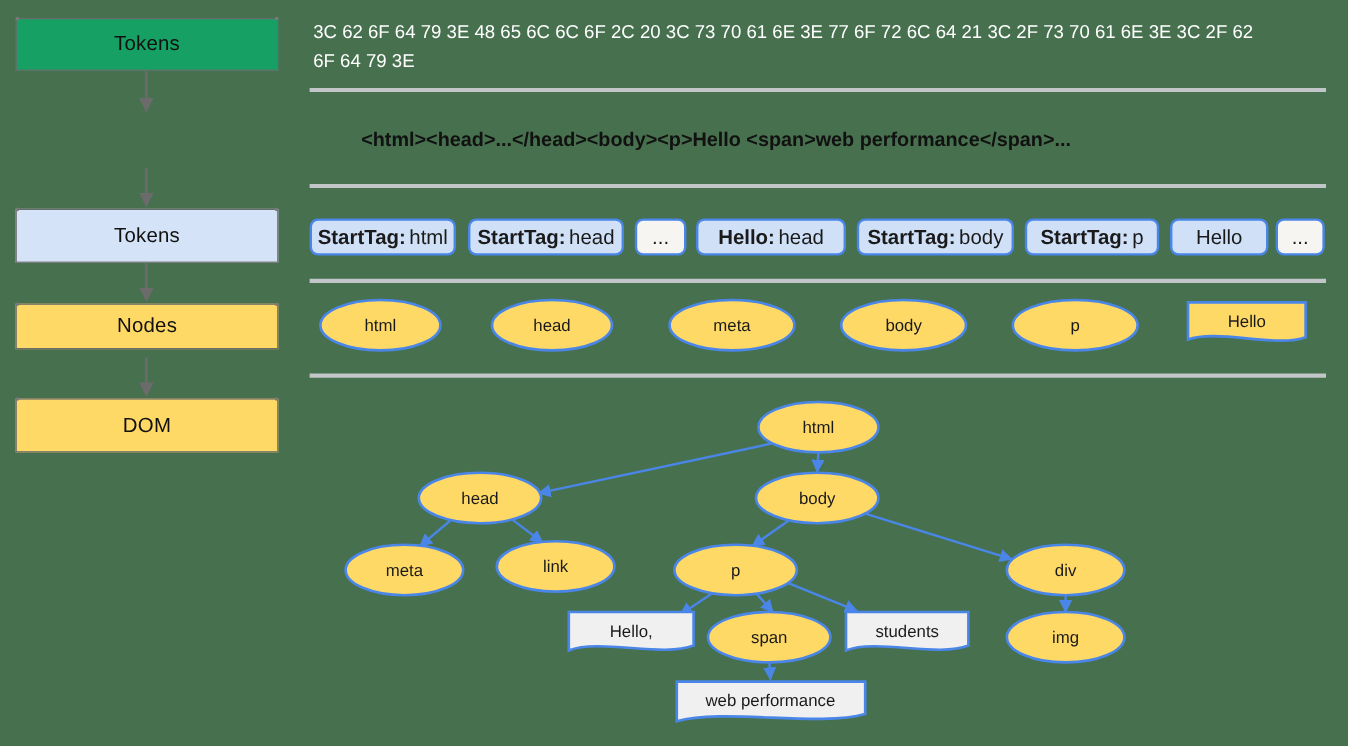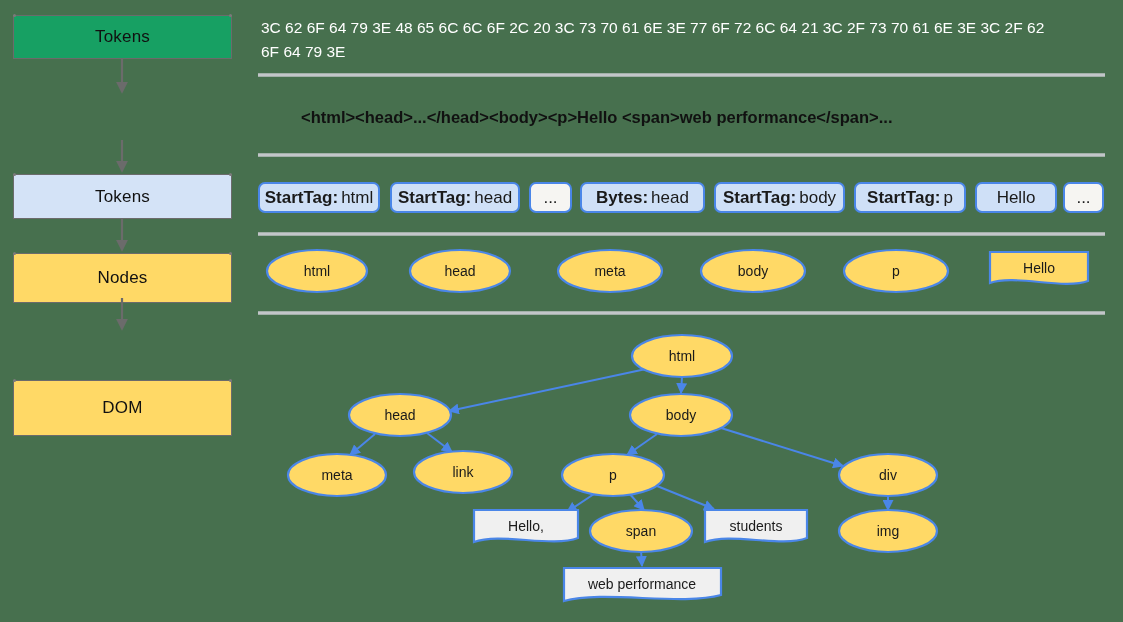--- a/index.html
+++ b/index.html
@@ -108,24 +108,24 @@
 <body style="background: rgb(71, 112, 78);">
 
 <div id="stage">
 
   <div class="pipe-box green" style="left:13px;  top:15px;  width:219px; height:44px;">
     <span>Tokens</span>
   </div>
   <div class="pipe-box blue" style="left:13px;  top:174px; width:219px; height:45px;">
     <span>Tokens</span>
   </div>
-  <div class="pipe-box yellow" style="left:13px;  top:253px; width:219px; height:50px;">
+  <div class="pipe-box yellow" style="left:13px;  top:253px; width:219px; height:38px;">
     <span>Nodes</span>
   </div>
-  <div class="pipe-box yellow" style="left:13px;  top:332px; width:219px; height:56px;margin-top:48px;">
+  <div class="pipe-box yellow" style="left:13px;  top:332px; width:219px; height:45px;">
     <span>DOM</span>
   </div>
 
   <svg class="layer">
     <defs>
       <marker id="gray-arrow" viewBox="0 0 10 10" refX="8.5" refY="5" markerWidth="5.5" markerHeight="5.5" orient="auto-start-reverse">
         <path d="M 0 0 L 10 5 L 0 10 z" fill="#6b6b6b"></path>
       </marker>
       <marker id="blue-arrow" viewBox="0 0 10 10" refX="9" refY="5" markerWidth="5.5" markerHeight="5.5" orient="auto-start-reverse">
         <path d="M 0 0 L 10 5 L 0 10 z" fill="#4a86e8"></path>
@@ -152,21 +152,21 @@
       <span>html</span>
   </div>
   <div class="token" style="left:390px; top:182px; width:130px; height:31px;">
     <b>StartTag:</b>
       <span>head</span>
   </div>
   <div class="token plain" style="left:529px; top:182px; width:43px;  height:31px;">
     <span>...</span>
   </div>
   <div class="token" style="left:580px; top:182px; width:125px; height:31px;">
-    <b>Bytes:</b>
+    <b>Hello:</b>
       <span>head</span>
   </div>
   <div class="token" style="left:714px; top:182px; width:131px; height:31px;">
     <b>StartTag:</b>
       <span>body</span>
   </div>
   <div class="token" style="left:854px; top:182px; width:112px; height:31px;">
     <b>StartTag:</b>
       <span>p</span>
   </div>

